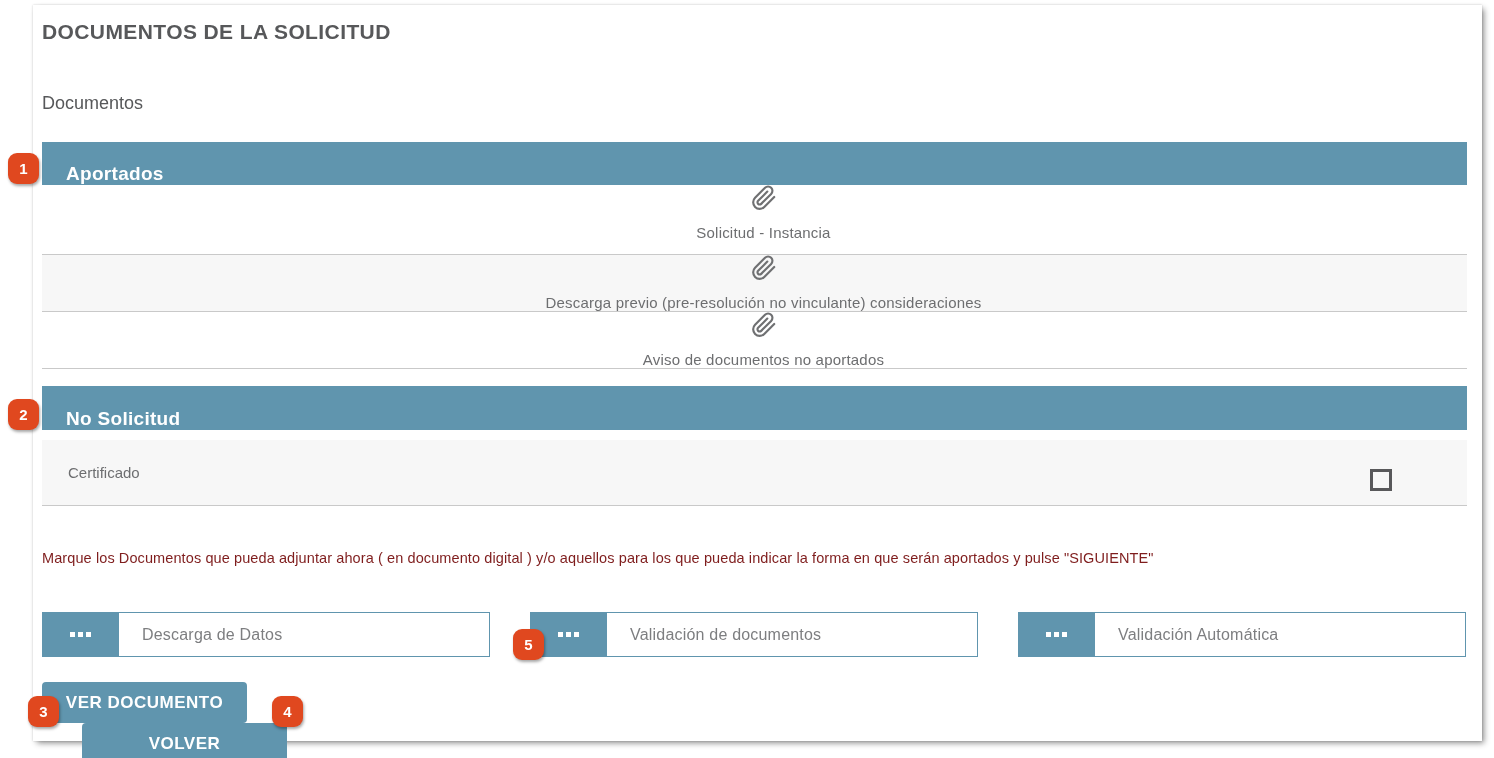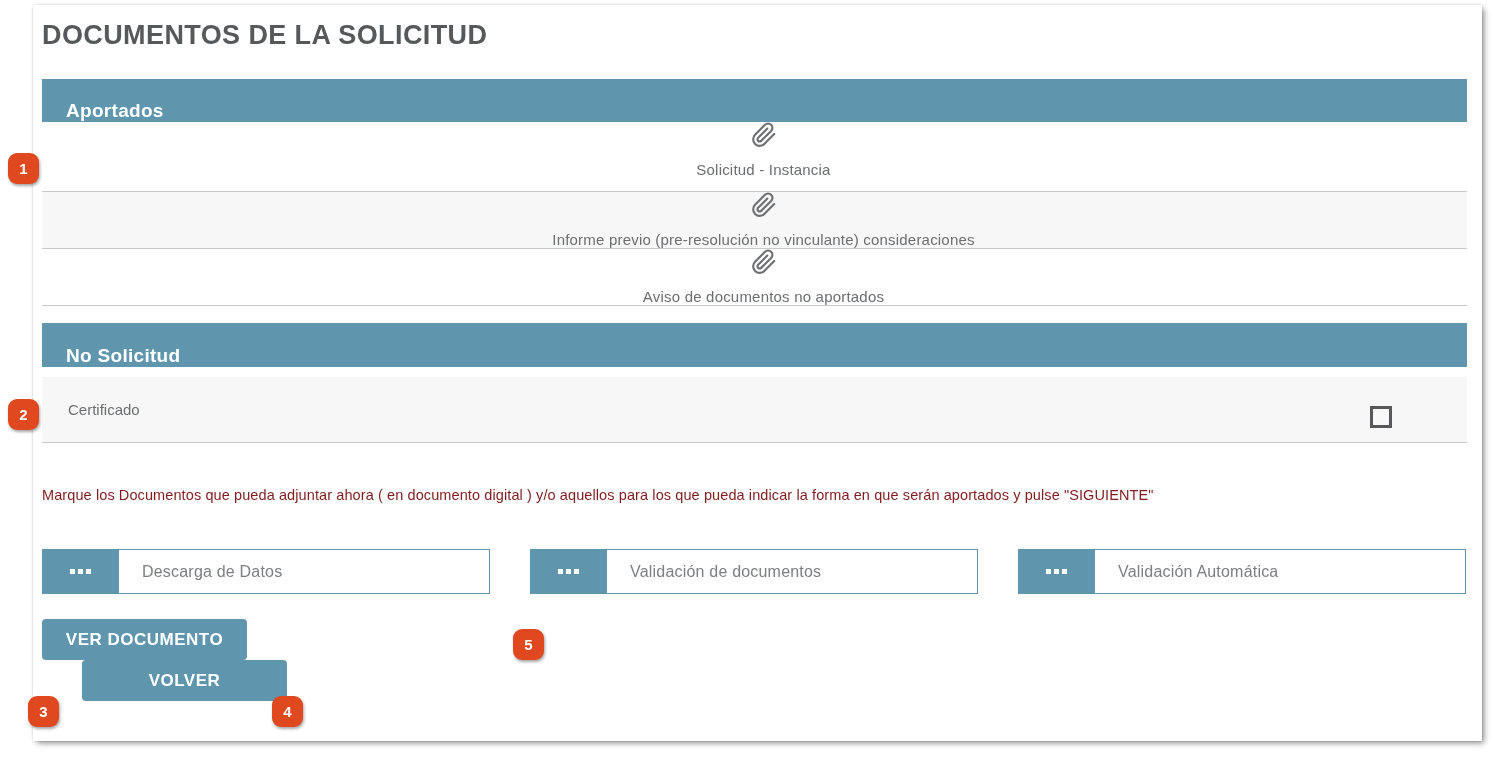--- a/index.html
+++ b/index.html
@@ -13,21 +13,21 @@
   .card {
     position: absolute;
     left: 33px; top: 5px;
     width: 1449px; height: 736px;
     background: #fff;
     box-shadow: 3px 3px 6px -1px rgba(0,0,0,0.45), 0 0 2px rgba(0,0,0,0.18);
     padding: 0 15px 0 9px;
   }
   .page-title {
     margin-top: 15px;
-    font-size: 27px;
+    font-size: 21px;
     font-weight: 600;
     letter-spacing: 0.4px;
     color: #57585a;
   }
   .section-label {
     margin-top: 49px;
     font-size: 18px;
     font-weight: 500;
     color: #57585a;
   }
@@ -175,41 +175,42 @@
   .marker.m4 { left: 272px; top: 696px; }
   .marker.m5 { left: 513px; top: 629px; }
 </style>
 </head>
 <body>
 
 <div class="card">
 
   <div class="page-title">DOCUMENTOS DE LA SOLICITUD</div>
 
+  <div class="section-label">Documentos</div>
 
   <div class="group-header">
     <span>Aportados</span>
   </div>
 
   <div class="doc-row r1">
     <span class="clip-icon">
       <svg width="26" height="26" viewBox="0 0 24 24" fill="none" stroke="#6f7072" stroke-width="2" stroke-linecap="round" stroke-linejoin="round">
           <path d="M21.44 11.05l-9.19 9.19a6 6 0 0 1-8.49-8.49l9.19-9.19a4 4 0 1 1 5.66 5.66l-9.2 9.19a2 2 0 0 1-2.83-2.83l8.49-8.48"></path>
         </svg>
     </span>
     <span class="label">Solicitud - Instancia</span>
   </div>
 
   <div class="doc-row r2">
     <span class="clip-icon">
       <svg width="26" height="26" viewBox="0 0 24 24" fill="none" stroke="#6f7072" stroke-width="2" stroke-linecap="round" stroke-linejoin="round">
           <path d="M21.44 11.05l-9.19 9.19a6 6 0 0 1-8.49-8.49l9.19-9.19a4 4 0 1 1 5.66 5.66l-9.2 9.19a2 2 0 0 1-2.83-2.83l8.49-8.48"></path>
         </svg>
     </span>
-    <span class="label">Informe previo (pre-resolución no vinculante) consideraciones</span>
+    <span class="label">Descarga previo (pre-resolución no vinculante) consideraciones</span>
   </div>
 
   <div class="doc-row r3">
     <span class="clip-icon">
       <svg width="26" height="26" viewBox="0 0 24 24" fill="none" stroke="#6f7072" stroke-width="2" stroke-linecap="round" stroke-linejoin="round">
           <path d="M21.44 11.05l-9.19 9.19a6 6 0 0 1-8.49-8.49l9.19-9.19a4 4 0 1 1 5.66 5.66l-9.2 9.19a2 2 0 0 1-2.83-2.83l8.49-8.48"></path>
         </svg>
     </span>
     <span class="label">Aviso de documentos no aportados</span>
   </div>

